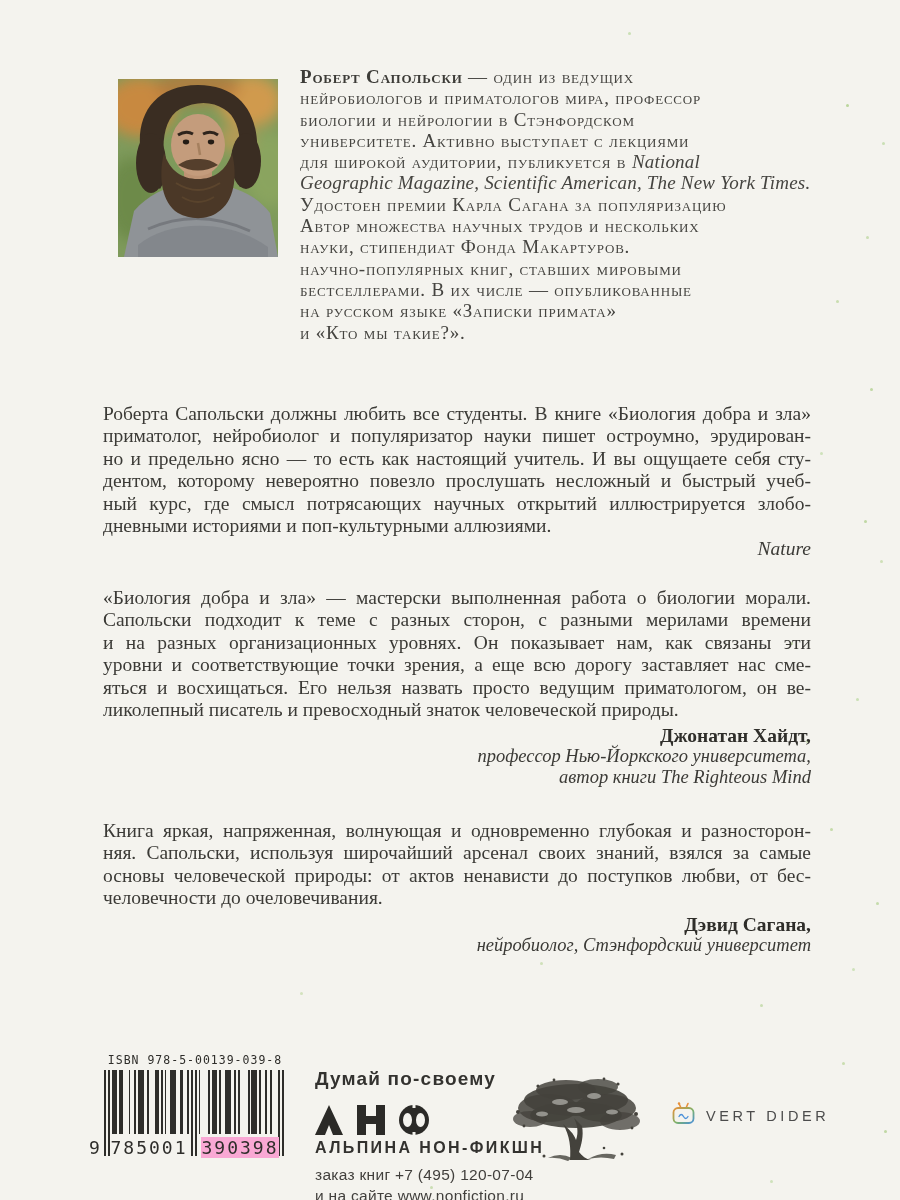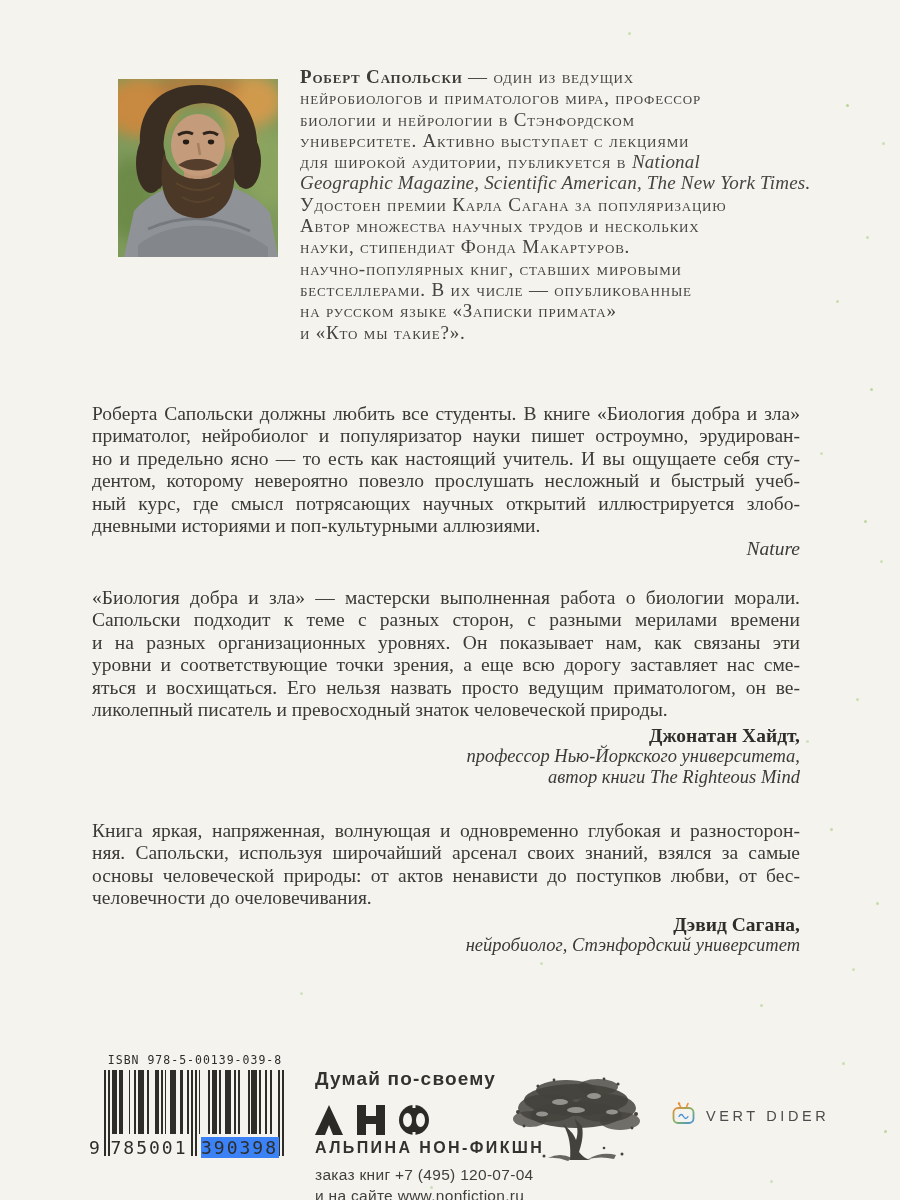--- a/index.html
+++ b/index.html
@@ -29,21 +29,21 @@
   .photo svg { display:block; }
 
   .bio {
     position:absolute; left:300px; top:66px; width:520px;
     font-size:19px; line-height:21.3px; letter-spacing:.8px;
     font-variant:small-caps; color:#454440;
   }
   .bio .b { font-weight:bold; color:#3d3c38; }
   .bio .lat { font-variant:normal; font-style:italic; letter-spacing:.2px; }
 
-  .review { position:absolute; left:92px; width:708px; font-size:19.5px; line-height:22.4px; }
+  .review { position:absolute; left:103px; width:708px; font-size:19.5px; line-height:22.4px; }
   .jline { text-align:justify; text-align-last:justify; }
   .jline.last { text-align:justify; text-align-last:auto; }
   .attr-source { text-align:right; font-style:italic; margin-top:1px; font-size:19.5px; }
   .attribution { text-align:right; line-height:21px; margin-top:4px; }
   .a-name { font-weight:bold; font-size:19.5px; color:#2f2e2a; }
   .a-role { font-style:italic; font-size:18.5px; }
 
   
   .barcode-block { position:absolute; left:104px; top:1053px; width:182px; }
   .isbn-label {
@@ -53,21 +53,21 @@
   }
   .bars-wrap { position:relative; height:86px; width:181px; }
   .bars { display:flex; align-items:flex-start; height:86px; }
   .module { flex:0 0 1.9px; height:64px; }
   .module.bar { background:#2e2d2a; }
   .module.tall { height:86px; }
   .bc-digit { position:absolute; font-family:"DejaVu Sans Mono","Liberation Mono",monospace;
     font-size:18px; color:#2e2d2a; bottom:-2px; }
   .bc-first { left:-15px; }
   .bc-g1 { left:6px;  width:78px; background:#f4f3ee; text-align:center; letter-spacing:2px; }
-  .bc-g2 { left:97px; width:78px; background:#3b82f6; text-align:left; letter-spacing:2px; }
+  .bc-g2 { left:97px; width:78px; background:#f9a8d4; text-align:center; letter-spacing:2px; }
 
   .publisher { position:absolute; left:315px; top:1051px;
     font-family:"Liberation Sans","DejaVu Sans",sans-serif; color:#33322f;margin-top:17px; }
   .slogan { font-size:19px; font-weight:bold; letter-spacing:1.2px; white-space:nowrap; }
   .anf-logo { margin-top:15px; height:30px; }
   .anf-name { font-size:16px; font-weight:bold; letter-spacing:2.4px; margin-top:4px; white-space:nowrap; }
   .pub-line { font-size:15.5px; letter-spacing:.3px; color:#413f3c; margin-top:3px; white-space:nowrap; }
   .pub-line.first { margin-top:9px; }
 
   .tree { position:absolute; left:508px; top:1074px; }

